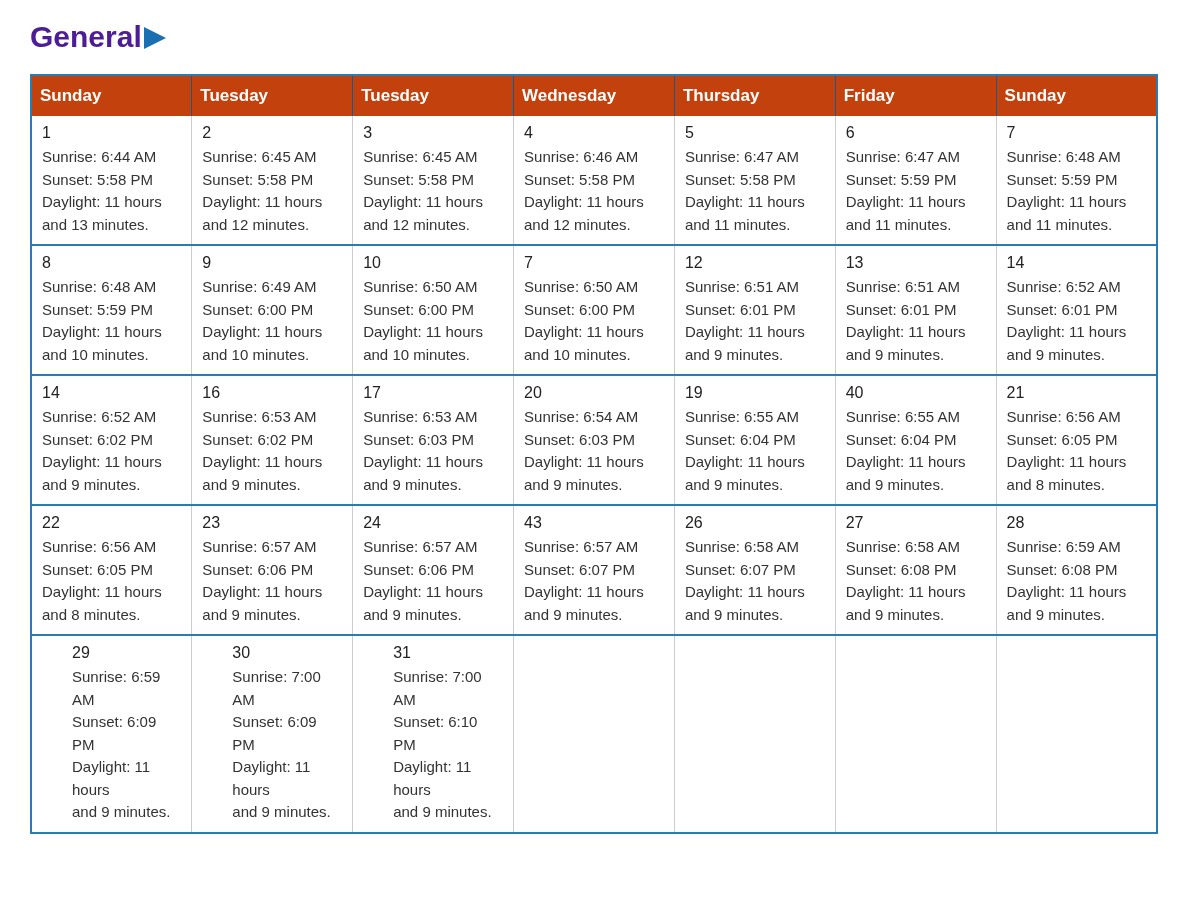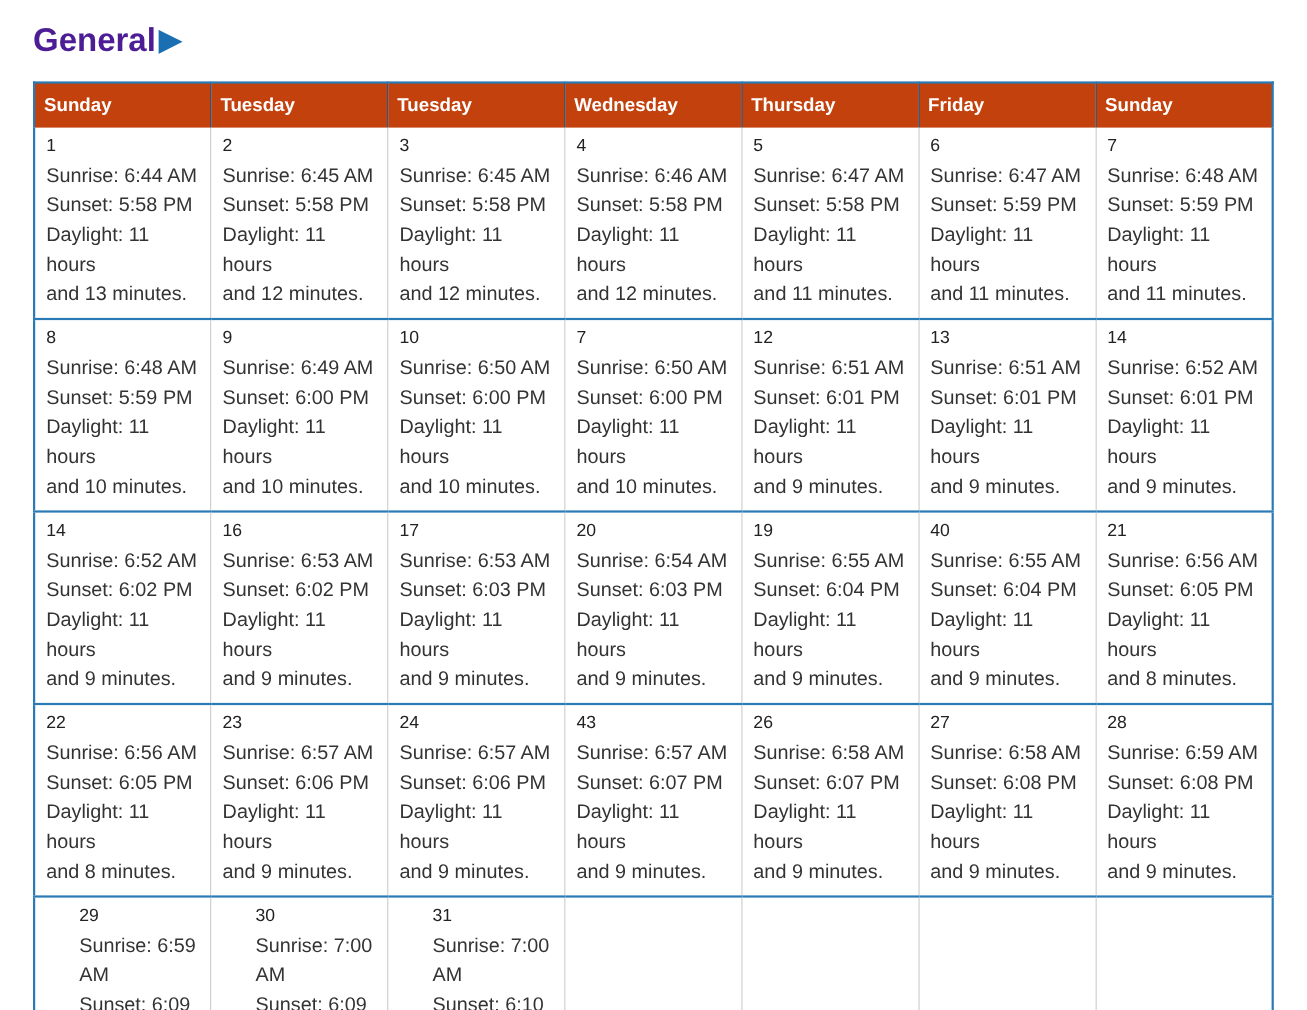--- a/index.html
+++ b/index.html
@@ -63,21 +63,21 @@
     .calendar td:last-child { border-right: none; }
     .calendar tr:last-child td { border-bottom: none; padding-left: 40px; }
     .day-num {
       font-size: 16px;
       font-weight: normal;
       color: #222;
       margin-bottom: 4px;
       display: block;
     }
     .day-info {
-      font-size: 18px;
+      font-size: 15px;
       line-height: 1.5;
       color: #333;
     }
     .empty-cell {
       background: #fff;
     }
   </style>
 </head>
 <body>
 

